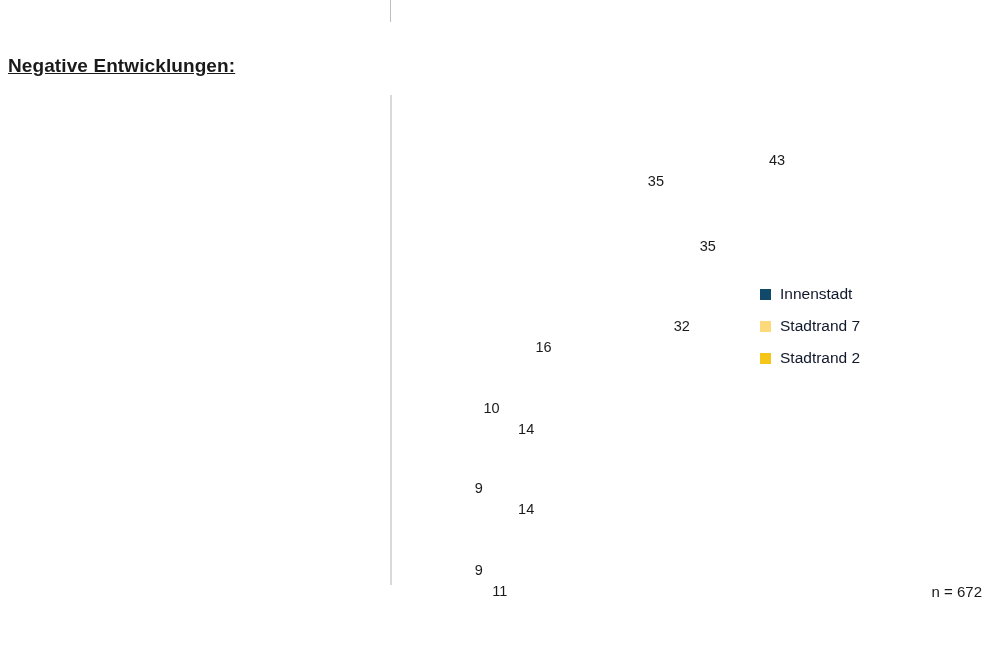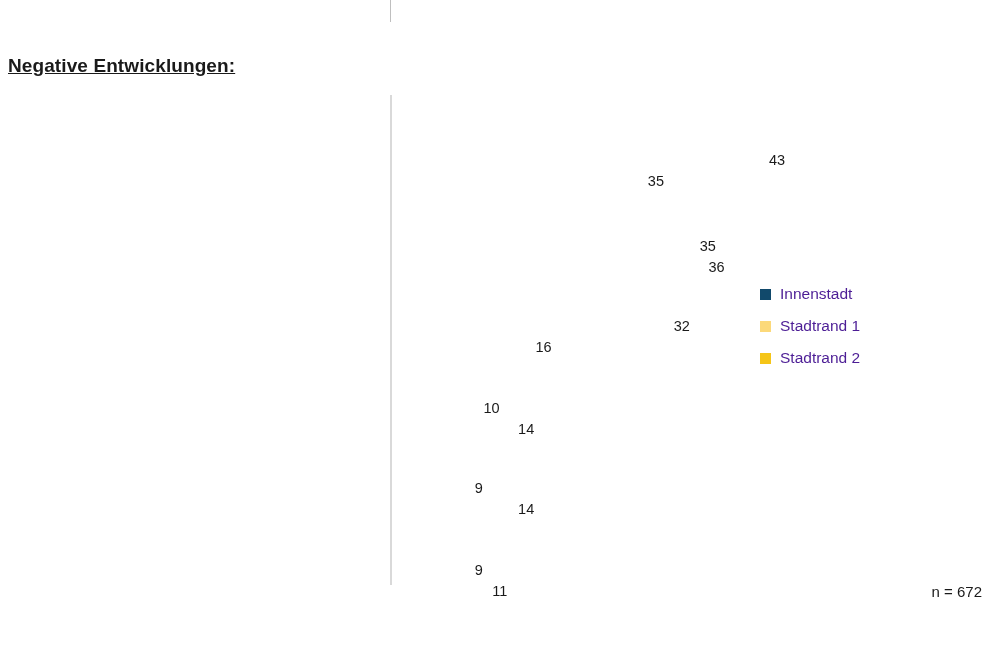--- a/index.html
+++ b/index.html
@@ -103,21 +103,21 @@
     height: 32px;
   }
   .legend-swatch {
     width: 11px;
     height: 11px;
     margin-right: 9px;
     flex: none;
   }
   .legend-label {
     font-size: 15.5px;
-    color: #4c1d95;
+    color: #0f172a;
     white-space: nowrap;
   }
 
   .footnote {
     position: absolute;
     right: 18px;
     top: 583px;
     font-size: 15px;
     color: #1a1a1a;
     white-space: nowrap;
@@ -159,24 +159,20 @@
             <div class="bar-val inside">15</div>
           </div>
           <div class="bar-row" style="top: 21px; width: 276.8px;">
             <div class="bar" style="background: rgb(36, 144, 216);"></div>
             <div class="bar-val inside">32</div>
           </div>
           <div class="bar-row" style="top: 42px; width: 302.75px;">
             <div class="bar" style="background: rgb(252, 217, 122);"></div>
             <div class="bar-val outside">35</div>
           </div>
-          <div class="bar-row" style="top: 63px; width: 311.4px;">
-            <div class="bar" style="background: rgb(245, 197, 24);"></div>
-            <div class="bar-val outside">36</div>
-          </div>
         </div>
         <div class="cat-group" style="top: 178px; height: 84px;">
           <div class="bar-row" style="top: 0px; width: 190.3px;">
             <div class="bar" style="background: rgb(17, 73, 107);"></div>
             <div class="bar-val inside">22</div>
           </div>
           <div class="bar-row" style="top: 21px; width: 155.7px;">
             <div class="bar" style="background: rgb(36, 144, 216);"></div>
             <div class="bar-val inside">18</div>
           </div>
@@ -246,21 +242,21 @@
       </div>
   </div>
 
   <div class="legend" id="legend">
       <div class="legend-item">
         <span class="legend-swatch" style="background: rgb(17, 73, 107);"></span>
         <span class="legend-label">Innenstadt</span>
       </div>
       <div class="legend-item">
         <span class="legend-swatch" style="background: rgb(252, 217, 122);"></span>
-        <span class="legend-label">Stadtrand 1</span>
+        <span class="legend-label">Stadtrand 7</span>
       </div>
       <div class="legend-item">
         <span class="legend-swatch" style="background: rgb(245, 197, 24);"></span>
         <span class="legend-label">Stadtrand 2</span>
       </div>
     </div>
 
   <div class="footnote">n = 672</div>
 
 </div>

